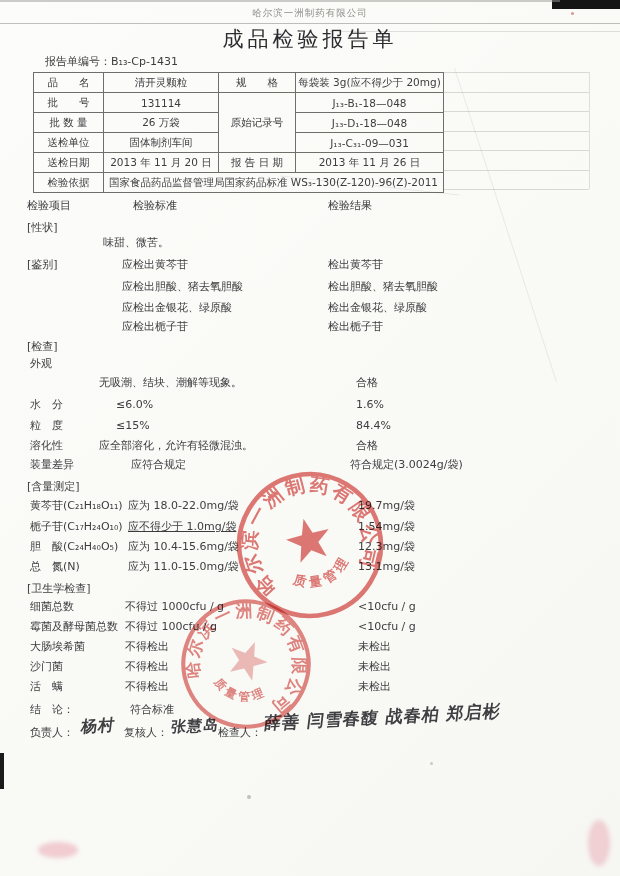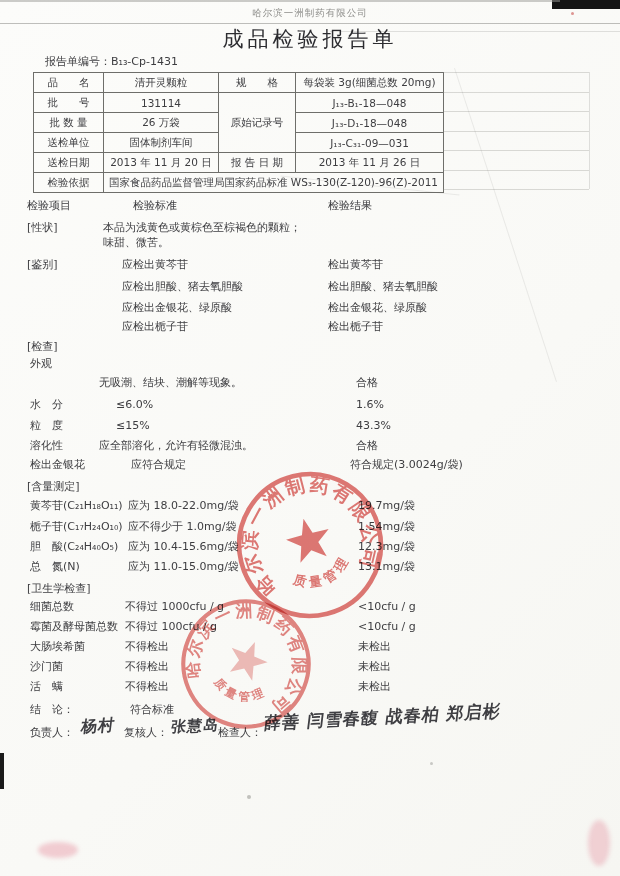--- a/index.html
+++ b/index.html
@@ -54,21 +54,21 @@
         <col style="width:70px">
         <col style="width:115px">
         <col style="width:77px">
         <col style="width:148px">
       </colgroup>
     <tbody>
         <tr>
       <td>品　　名</td>
       <td>清开灵颗粒</td>
       <td>规　　格</td>
-      <td>每袋装 3g(细菌总数 20mg)</td>
+      <td>每袋装 3g(应不得少于 20mg)</td>
     </tr>
     <tr>
       <td>批　　号</td>
       <td>131114</td>
       <td rowspan="3">原始记录号</td>
       <td>J₁₃-B₁-18—048</td>
     </tr>
     <tr>
       <td>批 数 量</td>
       <td>26 万袋</td>
@@ -99,21 +99,20 @@
   <div class="hline" style="left:443px;top:150px;width:146px;opacity:.3;"></div>
   <div class="hline" style="left:443px;top:170px;width:146px;opacity:.3;"></div>
   <div class="hline" style="left:443px;top:189px;width:146px;opacity:.3;"></div>
   <div class="vline" style="left:589px;top:72px;height:117px;opacity:.25;"></div>
 
   <div class="abs t11" style="left:27px;top:200px;">检验项目</div>
   <div class="abs t11" style="left:133px;top:200px;">检验标准</div>
   <div class="abs t11" style="left:328px;top:200px;">检验结果</div>
 
   <div class="abs t11" style="left:27px;top:222px;">[性状]</div>
-  <div class="abs t11" style="left:103px;top:222px;">本品为浅黄色或黄棕色至棕褐色的颗粒；</div>
   <div class="abs t11" style="left:103px;top:237px;">味甜、微苦。</div>
 
   <div class="abs t11" style="left:27px;top:259px;">[鉴别]</div>
   <div class="abs t11" style="left:122px;top:259px;">应检出黄芩苷</div>
   <div class="abs t11" style="left:328px;top:259px;">检出黄芩苷</div>
   <div class="abs t11" style="left:122px;top:281px;">应检出胆酸、猪去氧胆酸</div>
   <div class="abs t11" style="left:328px;top:281px;">检出胆酸、猪去氧胆酸</div>
   <div class="abs t11" style="left:122px;top:302px;">应检出金银花、绿原酸</div>
   <div class="abs t11" style="left:328px;top:302px;">检出金银花、绿原酸</div>
   <div class="abs t11" style="left:122px;top:321px;">应检出栀子苷</div>
@@ -122,34 +121,34 @@
   <div class="abs t11" style="left:27px;top:341px;">[检查]</div>
   <div class="abs t11" style="left:30px;top:358px;">外观</div>
   <div class="abs t11" style="left:99px;top:377px;">无吸潮、结块、潮解等现象。</div>
   <div class="abs t11" style="left:356px;top:377px;">合格</div>
 
   <div class="abs t11" style="left:30px;top:399px;">水　分</div>
   <div class="abs t11" style="left:116px;top:399px;">≤6.0%</div>
   <div class="abs t11" style="left:356px;top:399px;">1.6%</div>
   <div class="abs t11" style="left:30px;top:420px;">粒　度</div>
   <div class="abs t11" style="left:116px;top:420px;">≤15%</div>
-  <div class="abs t11" style="left:356px;top:420px;">43.3%</div>
+  <div class="abs t11" style="left:356px;top:420px;">84.4%</div>
   <div class="abs t11" style="left:30px;top:440px;">溶化性</div>
   <div class="abs t11" style="left:99px;top:440px;">应全部溶化，允许有轻微混浊。</div>
   <div class="abs t11" style="left:356px;top:440px;">合格</div>
-  <div class="abs t11" style="left:30px;top:459px;">检出金银花</div>
+  <div class="abs t11" style="left:30px;top:459px;">装量差异</div>
   <div class="abs t11" style="left:131px;top:459px;">应符合规定</div>
   <div class="abs t11" style="left:350px;top:459px;">符合规定(3.0024g/袋)</div>
 
   <div class="abs t11" style="left:27px;top:481px;">[含量测定]</div>
   <div class="abs t11" style="left:30px;top:500px;">黄芩苷(C₂₁H₁₈O₁₁)</div>
   <div class="abs t11" style="left:128px;top:500px;">应为 18.0-22.0mg/袋</div>
   <div class="abs t11" style="left:358px;top:500px;">19.7mg/袋</div>
   <div class="abs t11" style="left:30px;top:521px;">栀子苷(C₁₇H₂₄O₁₀)</div>
-  <div class="abs t11" style="left:128px;top:521px;">应不得少于 1.0mg/袋</div>
+  <div class="abs t11" style="left:128px;top:521px;text-decoration:underline;">应不得少于 1.0mg/袋</div>
   <div class="abs t11" style="left:358px;top:521px;">1.54mg/袋</div>
   <div class="abs t11" style="left:30px;top:541px;">胆　酸(C₂₄H₄₀O₅)</div>
   <div class="abs t11" style="left:128px;top:541px;">应为 10.4-15.6mg/袋</div>
   <div class="abs t11" style="left:358px;top:541px;">12.3mg/袋</div>
   <div class="abs t11" style="left:30px;top:561px;">总　氮(N)</div>
   <div class="abs t11" style="left:128px;top:561px;">应为 11.0-15.0mg/袋</div>
   <div class="abs t11" style="left:358px;top:561px;">13.1mg/袋</div>
 
   <div class="abs t11" style="left:27px;top:583px;text-align:center;">[卫生学检查]</div>
   <div class="abs t11" style="left:30px;top:601px;">细菌总数</div>

